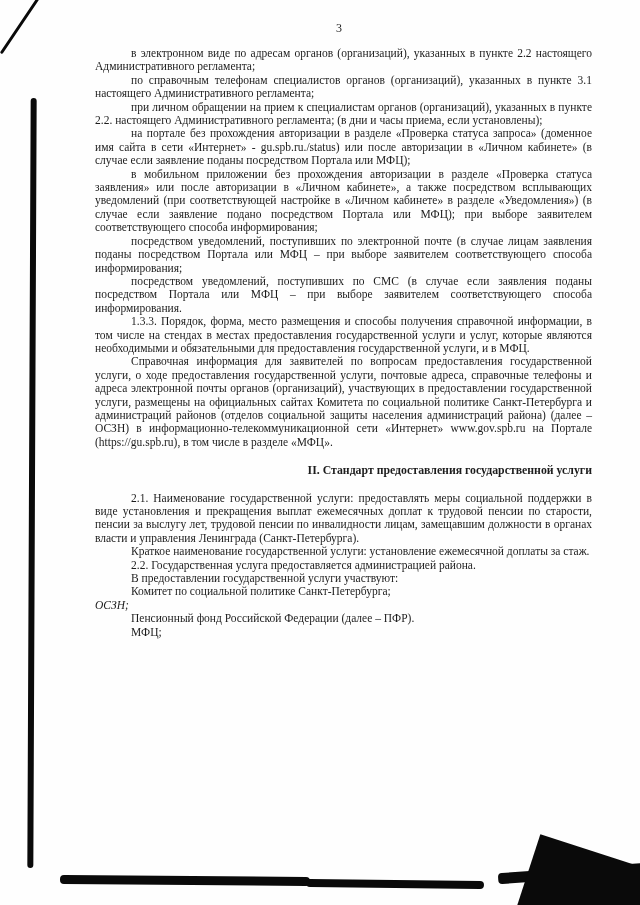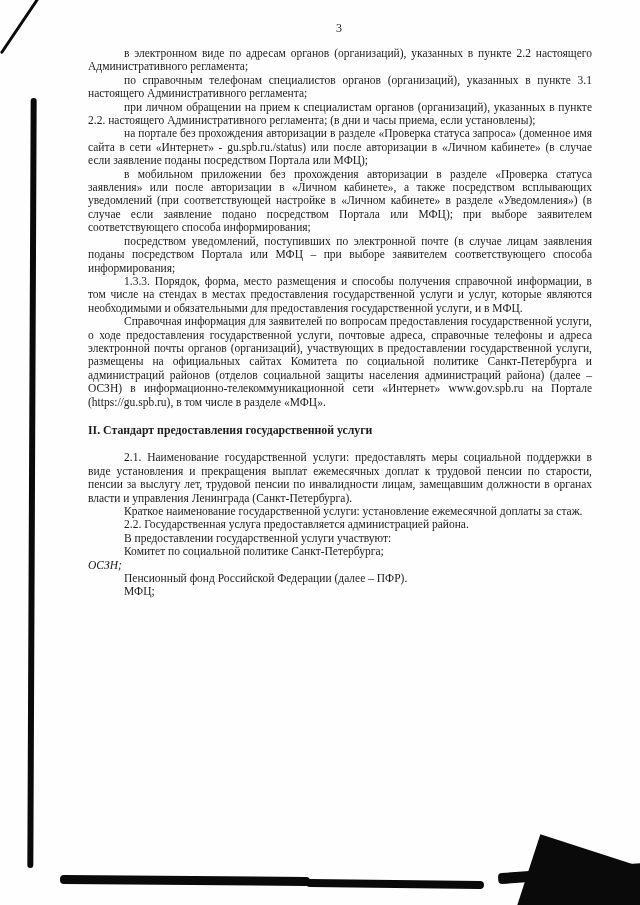--- a/index.html
+++ b/index.html
@@ -23,41 +23,41 @@
     top: 21px;
     left: 86px;
     right: 48px;
     text-align: center;
     font-size: 12px;
     color: var(--ink, #1c1c1c);
   }
   .content {
     position: absolute;
     top: 47px;
-    left: 88px;
+    left: 95px;
     right: 48px;
     color: var(--ink, #1c1c1c);
     font-size: 11.5px;
     line-height: 13.4px;
     text-align: justify;
   }
   .content p.paragraph {
     margin: 0;
     text-indent: 36px;
   }
   .content p.paragraph.no-indent {
     text-indent: 0;
     font-style: italic;
   }
   .content h2.heading {
     margin: 15px 0 14px 0;
     font-size: 11.8px;
     line-height: 13.4px;
     font-weight: bold;
-    text-align: left;
+    text-align: right;
     text-indent: 0;
   }
   .artifact {
     position: absolute;
     background: var(--artifact, #0a0a0a);
   }
   .diag-top-left {
     left: 1px;
     top: 52px;
     width: 66px;
@@ -118,20 +118,21 @@
   <div class="artifact corner-bottom-right"></div>
 
   <div class="page-number">3</div>
   <div class="content" id="content">
       <p class="paragraph">в электронном виде по адресам органов (организаций), указанных в пункте 2.2 настоящего Административного регламента;</p>
       <p class="paragraph">по справочным телефонам специалистов органов (организаций), указанных в пункте 3.1 настоящего Административного регламента;</p>
       <p class="paragraph">при личном обращении на прием к специалистам органов (организаций), указанных в пункте 2.2. настоящего Административного регламента; (в дни и часы приема, если установлены);</p>
       <p class="paragraph">на портале без прохождения авторизации в разделе «Проверка статуса запроса» (доменное имя сайта в сети «Интернет» - gu.spb.ru./status) или после авторизации в «Личном кабинете» (в случае если заявление поданы посредством Портала или МФЦ);</p>
       <p class="paragraph">в мобильном приложении без прохождения авторизации в разделе «Проверка статуса заявления» или после авторизации в «Личном кабинете», а также посредством всплывающих уведомлений (при соответствующей настройке в «Личном кабинете» в разделе «Уведомления») (в случае если заявление подано посредством Портала или МФЦ); при выборе заявителем соответствующего способа информирования;</p>
       <p class="paragraph">посредством уведомлений, поступивших по электронной почте (в случае лицам заявления поданы посредством Портала или МФЦ – при выборе заявителем соответствующего способа информирования;</p>
+      <p class="paragraph">посредством уведомлений, поступивших по СМС (в случае если заявления поданы посредством Портала или МФЦ – при выборе заявителем соответствующего способа информирования.</p>
       <p class="paragraph">1.3.3. Порядок, форма, место размещения и способы получения справочной информации, в том числе на стендах в местах предоставления государственной услуги и услуг, которые являются необходимыми и обязательными для предоставления государственной услуги, и в МФЦ.</p>
       <p class="paragraph">Справочная информация для заявителей по вопросам предоставления государственной услуги, о ходе предоставления государственной услуги, почтовые адреса, справочные телефоны и адреса электронной почты органов (организаций), участвующих в предоставлении государственной услуги, размещены на официальных сайтах Комитета по социальной политике Санкт-Петербурга и администраций районов (отделов социальной защиты населения администраций района) (далее – ОСЗН) в информационно-телекоммуникационной сети «Интернет» www.gov.spb.ru на Портале (https://gu.spb.ru), в том числе в разделе «МФЦ».</p>
       <h2 class="heading">II. Стандарт предоставления государственной услуги</h2>
       <p class="paragraph">2.1. Наименование государственной услуги: предоставлять меры социальной поддержки в виде установления и прекращения выплат ежемесячных доплат к трудовой пенсии по старости, пенсии за выслугу лет, трудовой пенсии по инвалидности лицам, замещавшим должности в органах власти и управления Ленинграда (Санкт-Петербурга).</p>
       <p class="paragraph">Краткое наименование государственной услуги: установление ежемесячной доплаты за стаж.</p>
       <p class="paragraph">2.2. Государственная услуга предоставляется администрацией района.</p>
       <p class="paragraph">В предоставлении государственной услуги участвуют:</p>
       <p class="paragraph">Комитет по социальной политике Санкт-Петербурга;</p>
       <p class="paragraph no-indent">ОСЗН;</p>
       <p class="paragraph">Пенсионный фонд Российской Федерации (далее – ПФР).</p>

